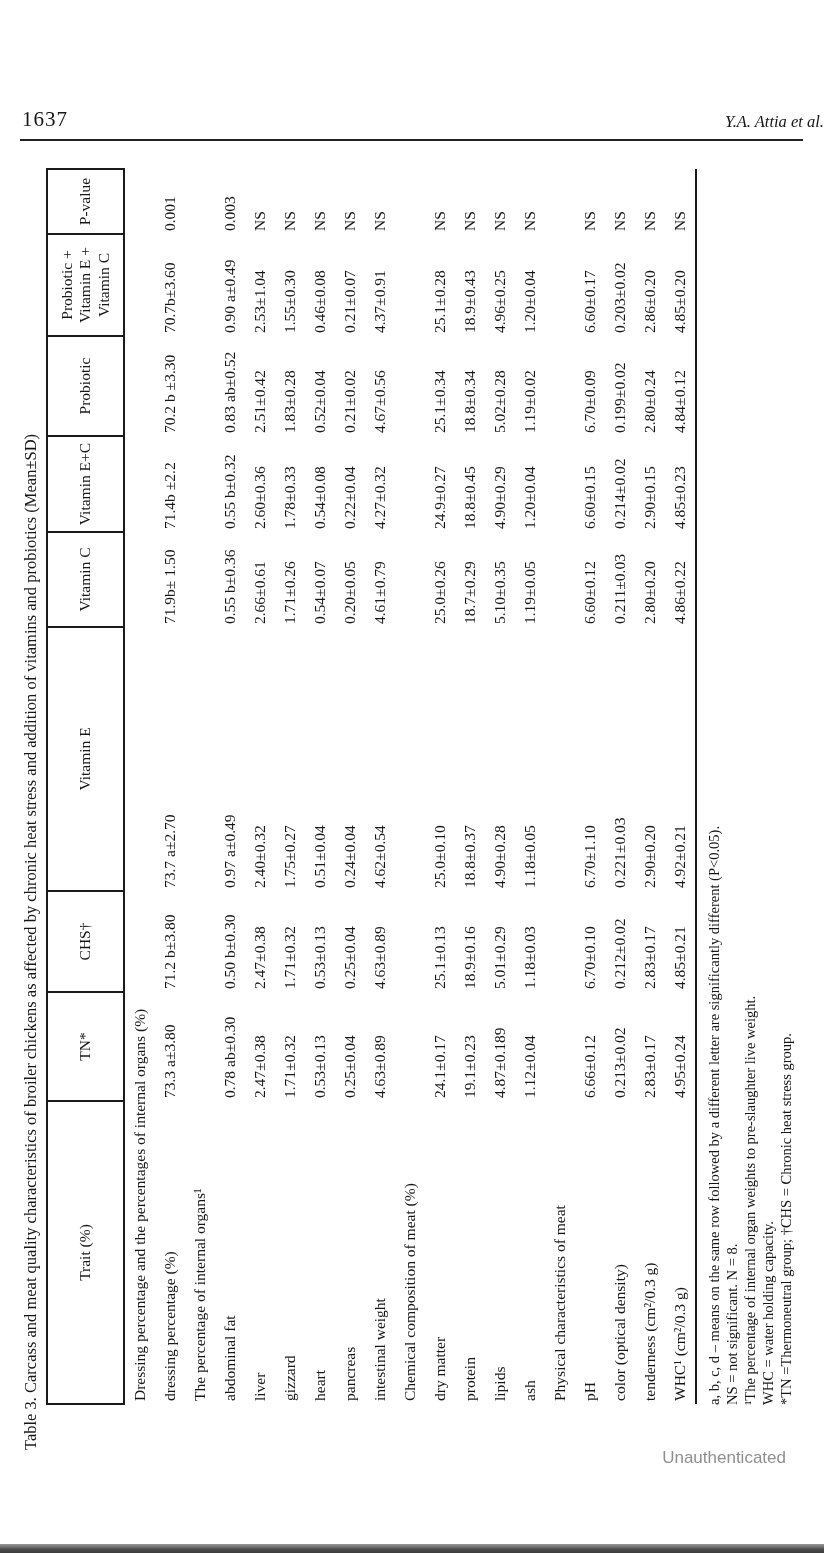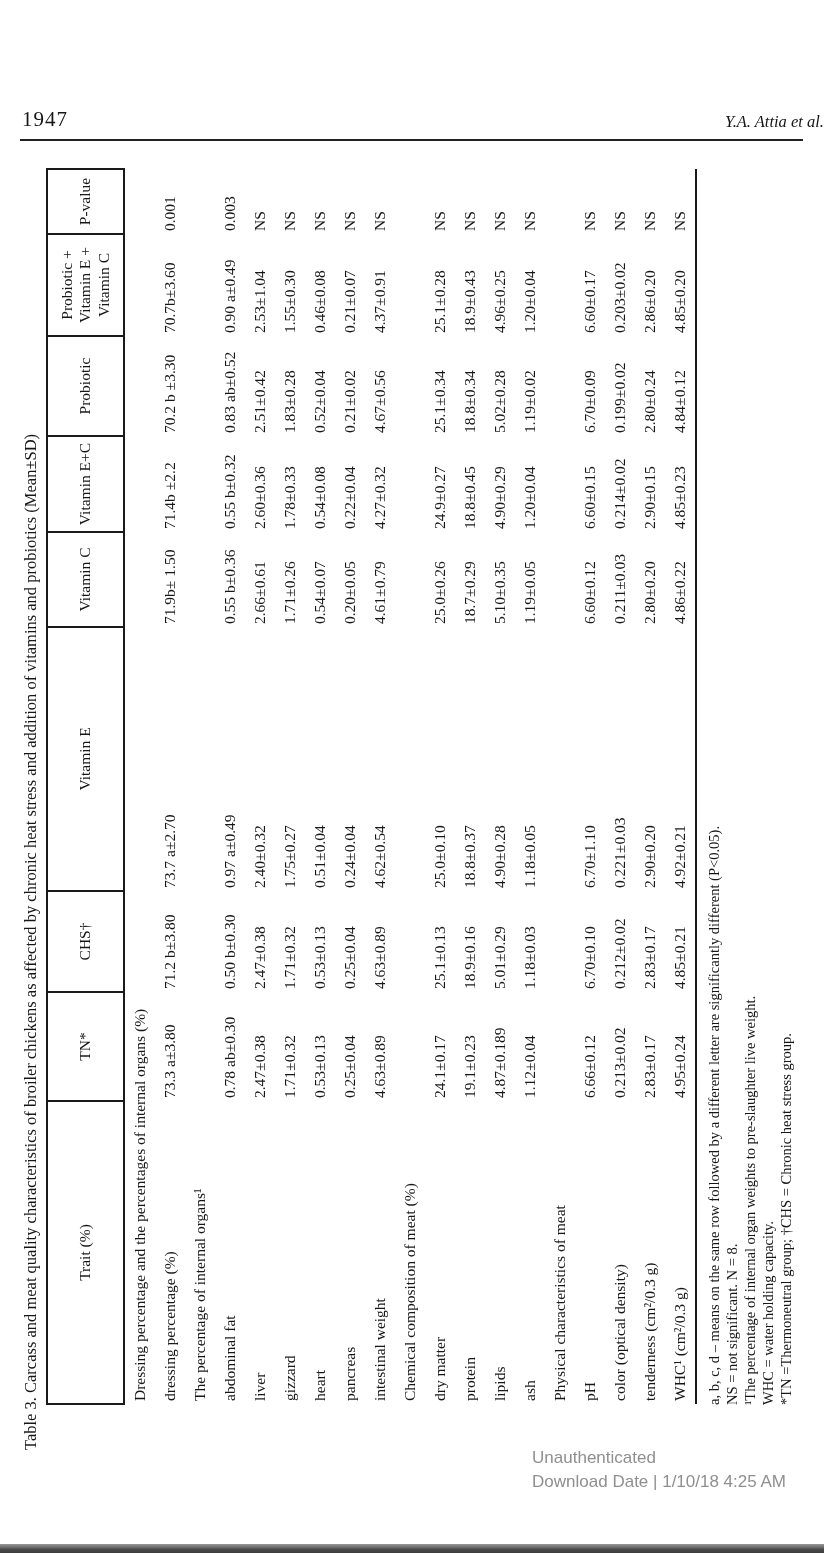--- a/index.html
+++ b/index.html
@@ -33,21 +33,21 @@
          font-family:"Liberation Sans",sans-serif;font-size:17px;line-height:24px;color:#8f8f8f;}
 
   .bottom-bar{position:absolute;left:0;bottom:0;width:824px;height:9px;
       background:linear-gradient(to bottom,#989898 0%,#6e6e6e 35%,#4a4a4a 60%,#3c3c3c 100%);}
 </style>
 </head>
 <body>
 
 <div class="page">
 
-  <span class="pg-num">1947</span>
+  <span class="pg-num">1637</span>
   <span class="pg-authors">Y.A. Attia et al.</span>
   <div class="pg-rule"></div>
 
   <div class="rot-wrap">
     <div class="rot">
       <div class="tbl-title">Table 3. Carcass and meat quality characteristics of broiler chickens as affected by chronic heat stress and addition of vitamins and probiotics (Mean±SD)</div>
       <table class="tbl">
         <colgroup>
           <col style="width:303px">
             <col style="width:109px">
@@ -257,17 +257,16 @@
           <div class="fn-line">NS = not significant. N = 8.</div>
           <div class="fn-line">¹The percentage of internal organ weights to pre-slaughter live weight.</div>
           <div class="fn-line">WHC = water holding capacity.</div>
           <div class="fn-line">*TN =Thermoneutral group; †CHS = Chronic heat stress group.</div>
         </div>
     </div>
   </div>
 
   <div class="stamp">
     <div>Unauthenticated</div>
-    <div>Download Date | 1/10/18 4:25 AM</div>
   </div>
 
   <div class="bottom-bar"></div>
 </div>
 
 </body></html>

